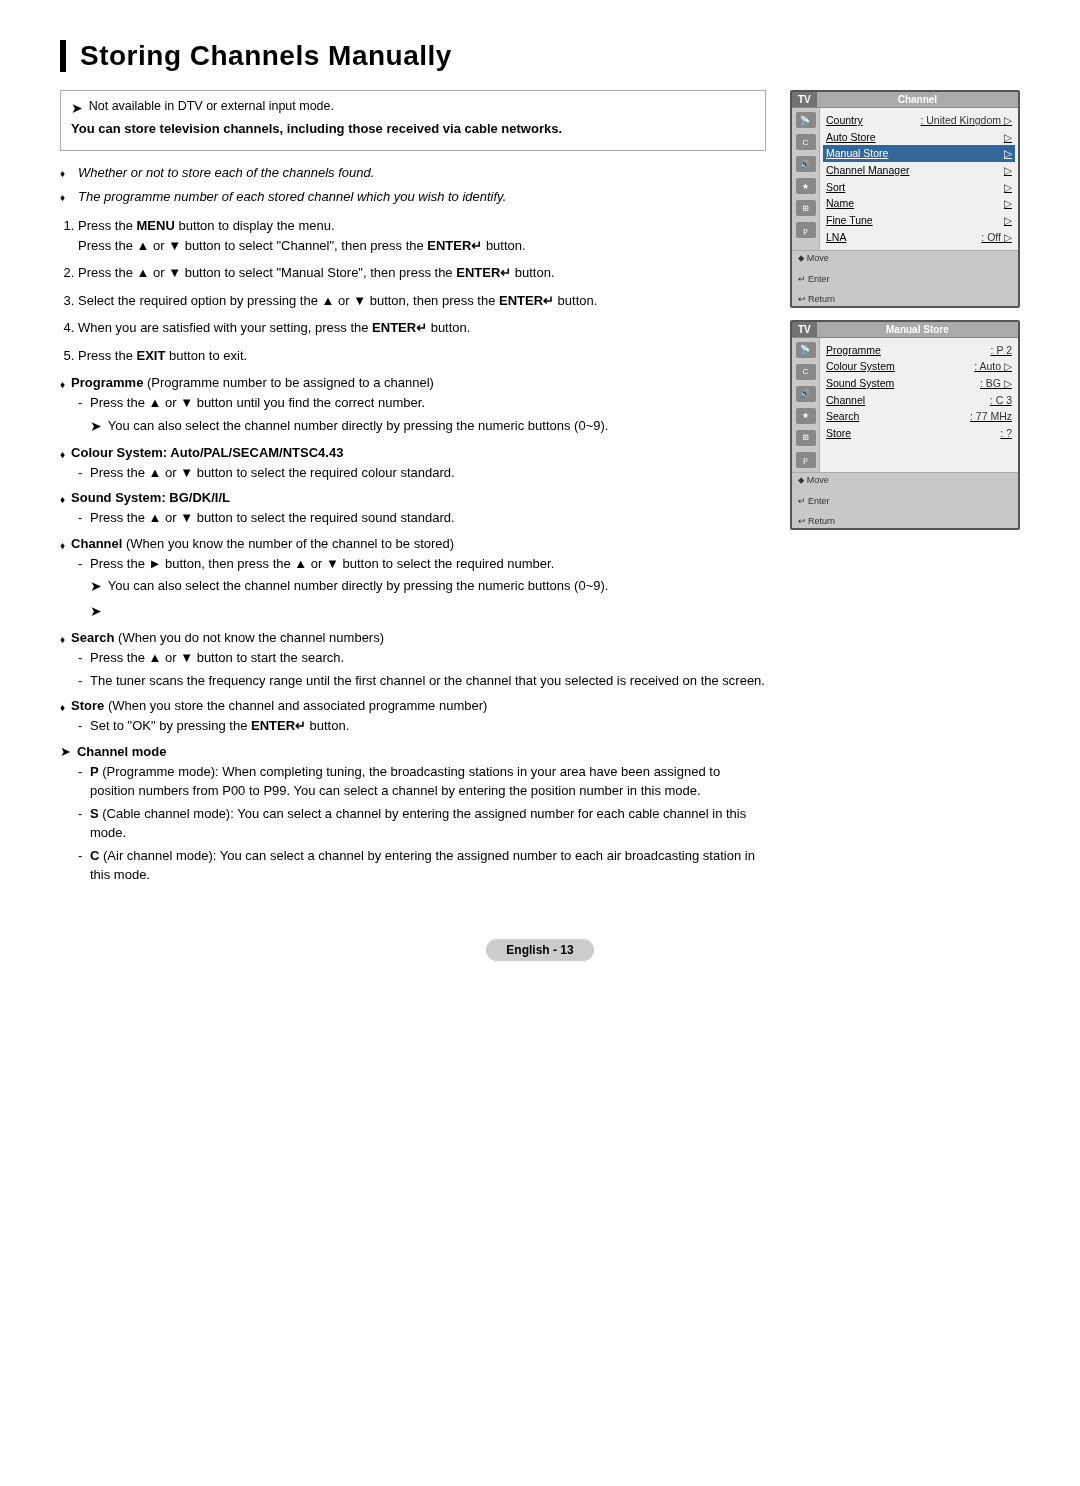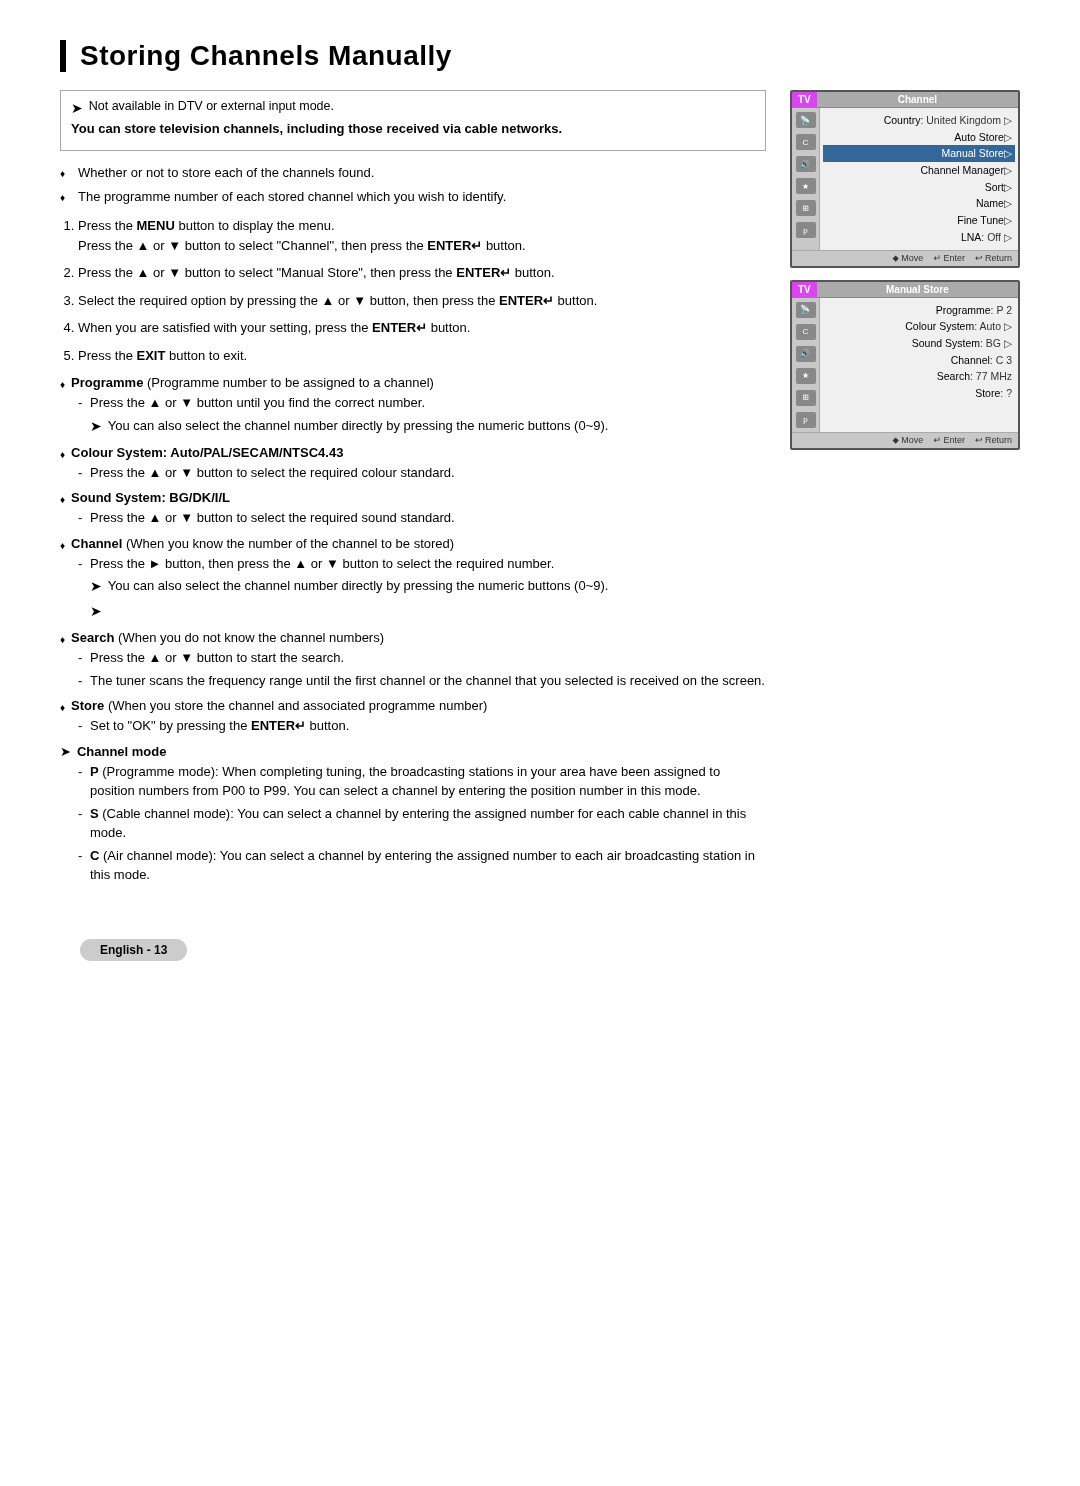--- a/index.html
+++ b/index.html
@@ -72,20 +72,21 @@
     .section-header {
       font-weight: bold;
       font-size: 13px;
       margin-bottom: 6px;
     }
 
     ul.bullet-list {
       list-style: none;
       padding: 0;
       margin: 0 0 10px 0;
+      font-style: italic;
     }
     ul.bullet-list li {
       padding-left: 18px;
       position: relative;
       margin-bottom: 4px;
       font-size: 13px;
       line-height: 1.5;
     }
     ul.bullet-list li::before {
       content: "♦";
@@ -152,21 +153,21 @@
       background: #e8e8e8;
       font-size: 11px;
       overflow: hidden;
     }
     .tv-panel-header {
       display: flex;
       background: #d0d0d0;
       border-bottom: 1px solid #888;
     }
     .tv-label {
-      background: #d946ef;
+      background: #737373;
       color: #fff;
       padding: 2px 6px;
       font-size: 10px;
       font-weight: bold;
     }
     .tv-channel-label {
       background: #aaa;
       color: #fff;
       padding: 2px 8px;
       font-size: 10px;
@@ -201,45 +202,47 @@
     .tv-menu {
       flex: 1;
       padding: 4px 6px;
       background: #f0f0f0;
     }
     .tv-menu-item {
       padding: 1px 0;
       font-size: 10.5px;
       line-height: 1.4;
       display: flex;
-      justify-content: flex-end;
+      justify-content: space-between;
+      text-decoration: underline;
     }
     .tv-menu-item.selected {
       background: #336699;
       color: #fff;
       padding: 1px 3px;
       margin: 0 -3px;
     }
     .tv-menu-item .item-name { font-weight: normal; }
     .tv-menu-item .item-value { color: #333; }
     .tv-menu-item.selected .item-value { color: #fff; }
     .tv-footer {
       background: #c8c8c8;
       border-top: 1px solid #aaa;
       padding: 2px 6px;
       font-size: 9px;
       color: #333;
       display: flex;
       justify-content: flex-end;
       gap: 10px;
+      flex-direction: column;
     }
 
     
     .page-footer {
-      text-align: left;
+      text-align: center;
       margin-top: 40px;
       padding: 6px 20px;
     }
     .page-footer-badge {
       display: inline-block;
       background: #ccc;
       border-radius: 12px;
       padding: 4px 20px;
       font-size: 12px;
       font-weight: bold;

